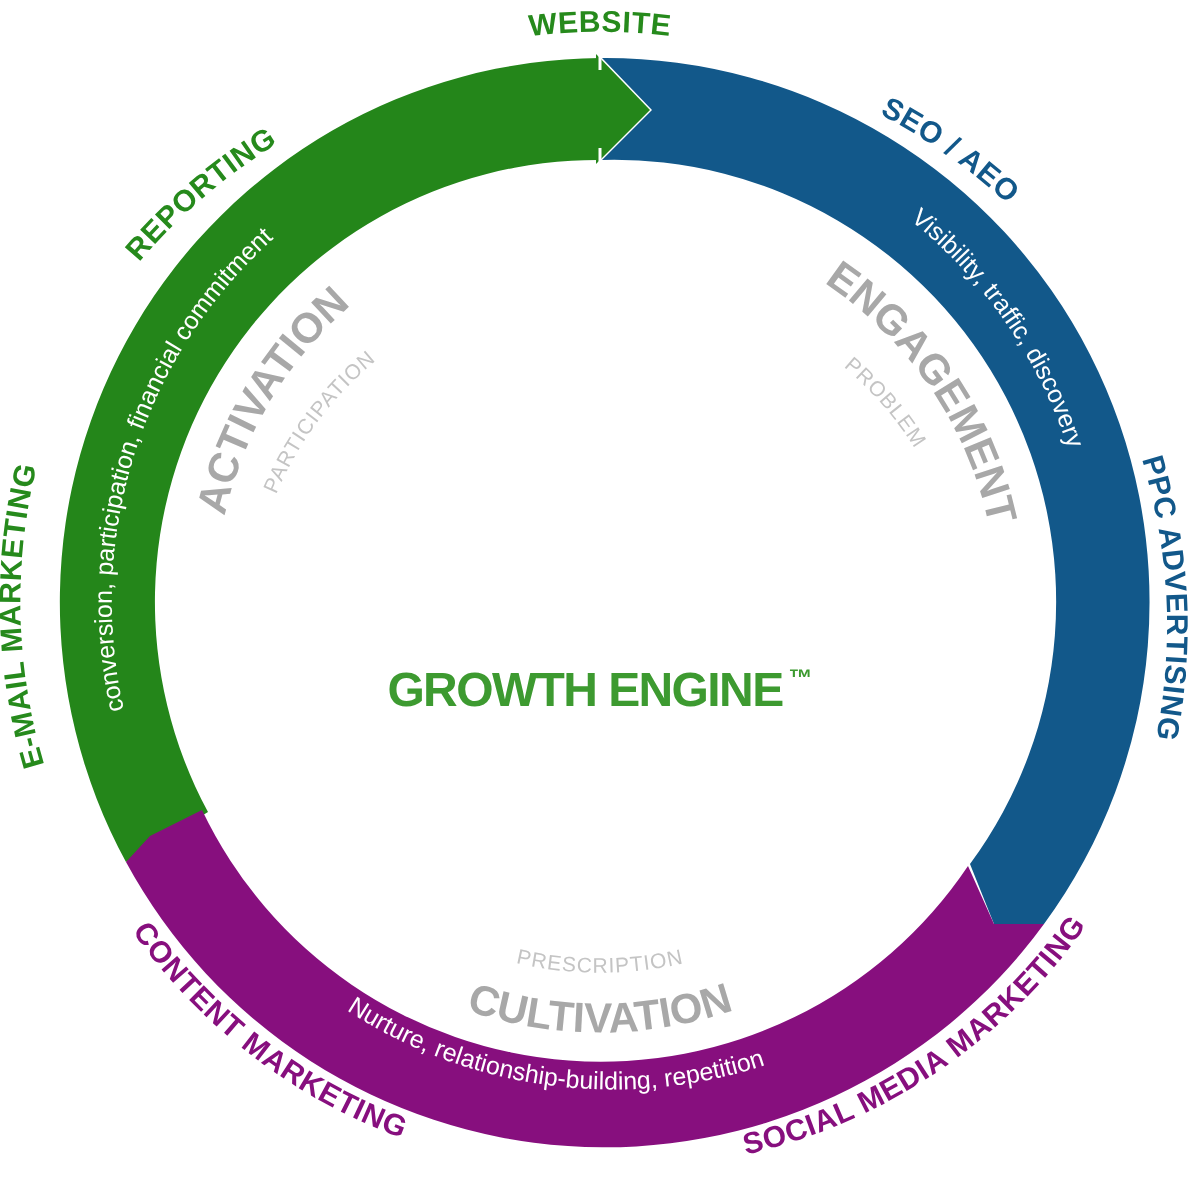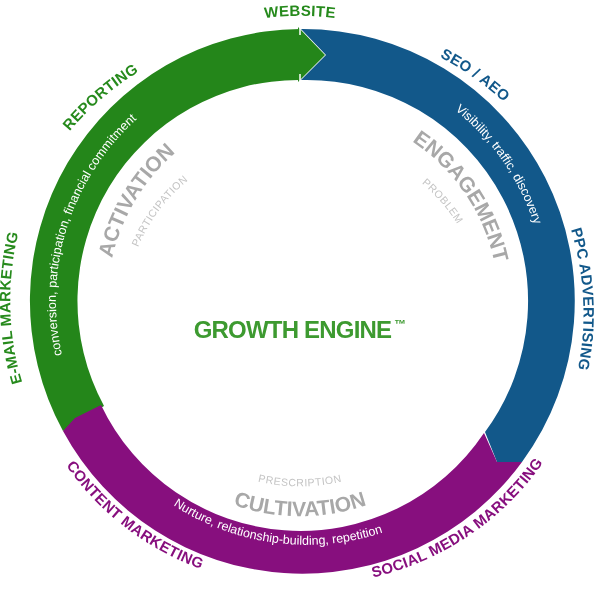--- a/index.html
+++ b/index.html
@@ -6,21 +6,21 @@
   body { width: 600px; height: 591px; overflow: hidden; position: relative; font-family: "Liberation Sans", sans-serif; }
   #stage { position: absolute; left: 0; top: 0; width: 600px; height: 591px; }
   svg { display: block; }
   .outer-label { font-family: "Liberation Sans", sans-serif; font-weight: 700; font-size: 15px; letter-spacing: 0.3px; }
   .band-text { font-family: "Liberation Sans", sans-serif; font-size: 12.5px; fill: #ffffff; }
   .stage-title { font-family: "Liberation Sans", sans-serif; font-weight: 700; font-size: 21px; fill: #a8a8a8; }
   .stage-sub { font-family: "Liberation Sans", sans-serif; font-size: 10.5px; fill: #c4c4c4; letter-spacing: 0.5px; }
   .center-title { position: absolute; left: 150px; width: 300px; text-align: center; font-family: "Liberation Sans", sans-serif; font-weight: 700; color: #268a1c; letter-spacing: -1px; line-height: 1; }
   #title-line1 { top: 234px; font-size: 34px; }
   #title-line2 { top: 266px; font-size: 50px; letter-spacing: -1.5px; }
-  #title-line3 { top: 318px; font-size: 24px; color: #3d9a30; letter-spacing: -0.8px; }
+  #title-line3 { top: 333px; font-size: 24px; color: #3d9a30; letter-spacing: -0.8px; }
   .tm { font-size: 12px; vertical-align: 10px; margin-left: 3px; letter-spacing: 0; }
 </style>
 </head>
 <body>
 
 <div id="stage">
   <svg width="600" height="591" viewBox="0 0 600 591">
     <defs>
 
       <path id="p-website" d="M 200,34 A 285,285 0 0 1 400,34" fill="none"></path>

